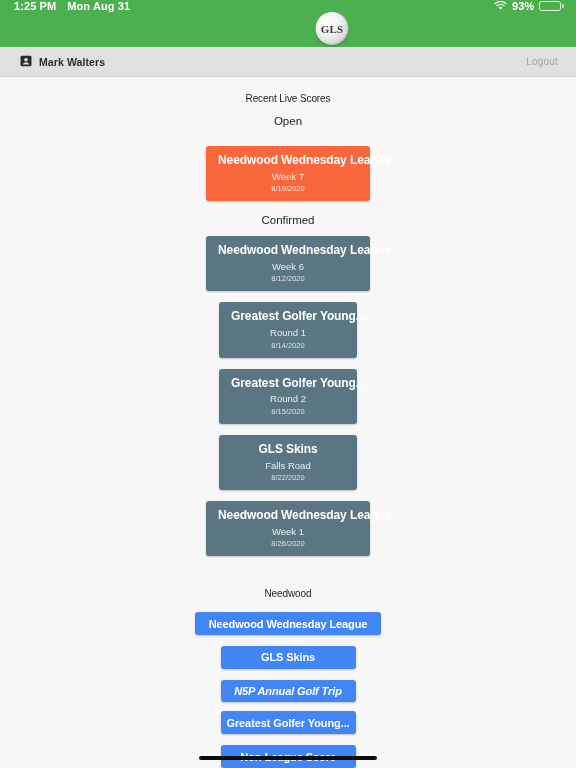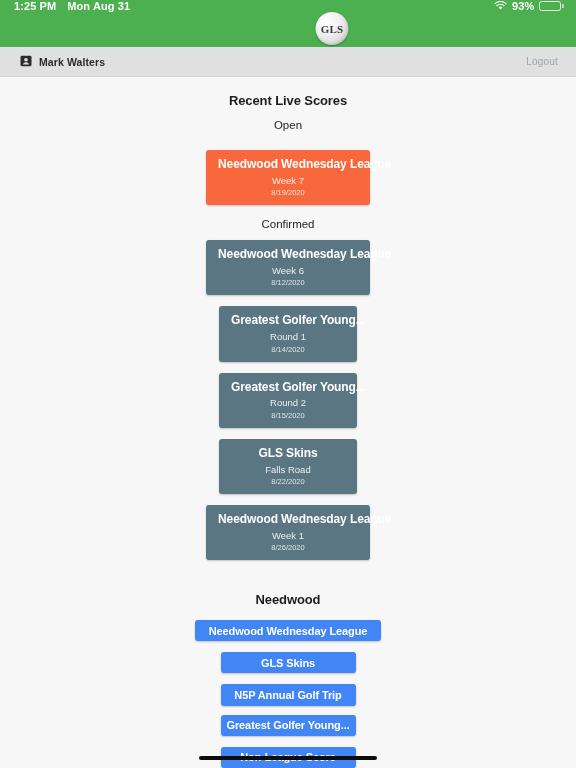--- a/index.html
+++ b/index.html
@@ -109,22 +109,22 @@
     background: #f7f7f7;
     height: 691px;
     padding-top: 16px;
     display: flex;
     flex-direction: column;
     align-items: center;
     overflow: hidden;
   }
 
   .section-title {
-    font-size: 13px;
-    font-weight: 700;
+    font-size: 10px;
+    font-weight: 400;
     color: #1d1d1d;
     letter-spacing: -.1px;
     text-align: center;
   }
   .sub-title {
     font-size: 11.5px;
     font-weight: 400;
     color: #242424;
     text-align: center;
   }
@@ -289,21 +289,21 @@
   <div class="section-title" style="margin-bottom:13px;">Needwood</div>
 
   <button class="league-btn wide" style="margin-bottom:11px;">
     <span>Needwood Wednesday League</span>
   </button>
 
   <button class="league-btn std" style="margin-bottom:11px;">
     <span>GLS Skins</span>
   </button>
 
-  <button class="league-btn std" style="margin-bottom:9px;">
+  <button class="league-btn std" style="margin-bottom:9px;font-style:italic;">
     <span>N5P Annual Golf Trip</span>
   </button>
 
 
   <button class="league-btn std" style="margin-bottom:11px;">
     <span>Greatest Golfer Young...</span>
   </button>
 
   <button class="league-btn std">
     <span>Non-League Score</span>

